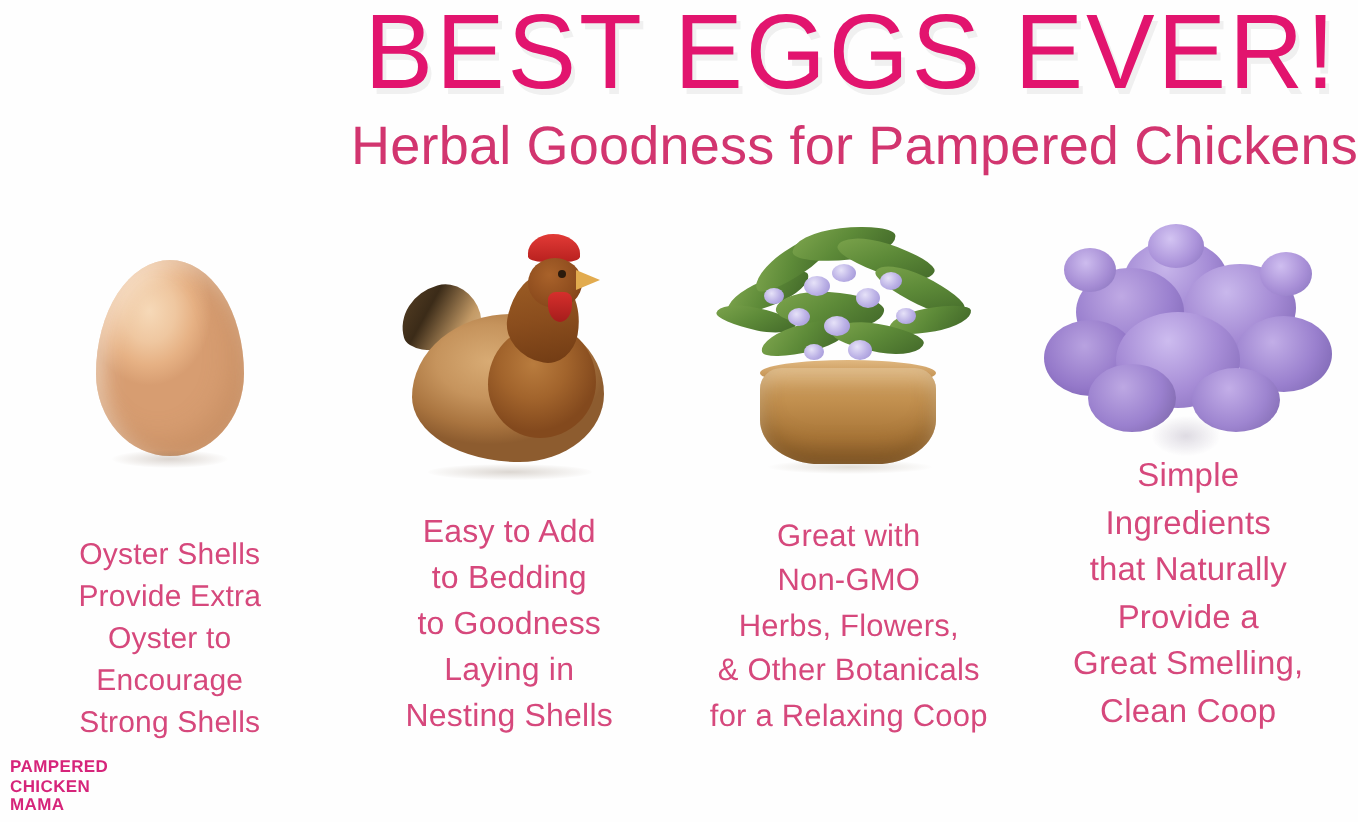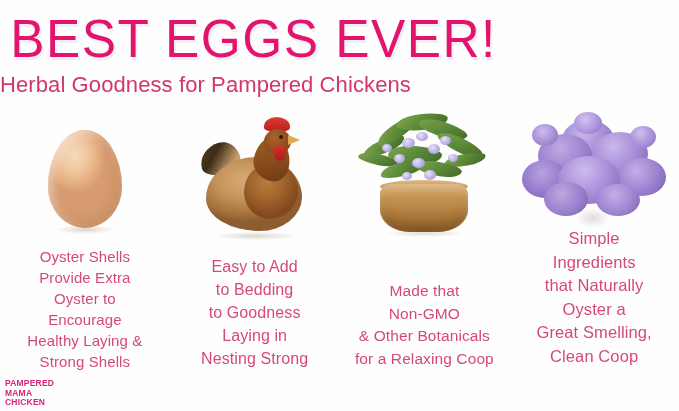--- a/index.html
+++ b/index.html
@@ -19,24 +19,24 @@
     width: 679px;
     height: 411px;
     background: #fefefe;
     overflow: hidden;
   }
 
   
   #header {
     position: absolute;
     left: 0;
-    top: 12px;
+    top: 0;
     width: 679px;
     height: 98px;
-    text-align: left;
+    text-align: right;
   }
   #main-title {
     position: absolute;
     left: 0;
     top: -2px;
     width: 679px;
     font-family: "Liberation Sans", sans-serif;
     font-size: 53px;
     font-weight: 300;
     letter-spacing: 1.5px;
@@ -44,21 +44,21 @@
     line-height: 58px;
     white-space: nowrap;
     text-shadow: 2px 3px 0 rgba(228,228,228,0.55);
     transform: scaleX(0.97);
   }
   #subtitle {
     position: absolute;
     left: 0;
     top: 58px;
     width: 679px;
-    font-size: 22px;
+    font-size: 27px;
     font-weight: 400;
     color: #d2356f;
     line-height: 30px;
     letter-spacing: 0.1px;
     white-space: nowrap;
   }
 
   
   #columns {
     position: absolute;
@@ -309,21 +309,20 @@
         <div class="egg-art">
           <div class="egg-body"></div>
           <div class="egg-shadow"></div>
         </div>
       </div>
       <div class="col-text">
         <span class="ln">Oyster Shells</span>
         <span class="ln">Provide Extra</span>
         <span class="ln">Oyster to</span>
         <span class="ln">Encourage</span>
-        <span class="ln">Healthy Laying &amp;</span>
         <span class="ln">Strong Shells</span>
       </div>
     </div>
 
     <div class="column" id="col-2">
       <div class="art-wrap">
         <div class="hen-art">
           <div class="hen-tail"></div>
           <div class="hen-body"></div>
           <div class="hen-breast"></div>
@@ -334,21 +333,21 @@
           <div class="hen-beak"></div>
           <div class="hen-eye"></div>
           <div class="hen-shadow"></div>
         </div>
       </div>
       <div class="col-text">
         <span class="ln">Easy to Add</span>
         <span class="ln">to Bedding</span>
         <span class="ln">to Goodness</span>
         <span class="ln">Laying in</span>
-        <span class="ln">Nesting Strong</span>
+        <span class="ln">Nesting Shells</span>
       </div>
     </div>
 
     <div class="column" id="col-3">
       <div class="art-wrap">
         <div class="bowl-art">
           <div class="bowl-foliage">
             <div class="sprig" style="left:4px;  top:30px; width:44px; height:13px; transform:rotate(-22deg);"></div>
             <div class="sprig" style="left:0px;  top:44px; width:40px; height:11px; transform:rotate(12deg);"></div>
             <div class="sprig" style="left:16px; top:14px; width:46px; height:14px; transform:rotate(-34deg);"></div>
@@ -369,22 +368,23 @@
             <div class="bloom" style="left:66px; top:60px; width:12px; height:10px;"></div>
             <div class="bloom" style="left:44px; top:62px; width:10px; height:8px;"></div>
             <div class="bloom" style="left:90px; top:44px; width:10px; height:8px;"></div>
           </div>
           <div class="bowl-rim"></div>
           <div class="bowl-base"></div>
           <div class="bowl-shadow"></div>
         </div>
       </div>
       <div class="col-text">
-        <span class="ln">Made that</span>
+        <span class="ln">Great with</span>
         <span class="ln">Non-GMO</span>
+        <span class="ln">Herbs, Flowers,</span>
         <span class="ln">&amp; Other Botanicals</span>
         <span class="ln">for a Relaxing Coop</span>
       </div>
     </div>
 
     <div class="column" id="col-4">
       <div class="art-wrap">
         <div class="lav-art">
           <div class="lav-stem" style="left:18px; top:52px; width:34px; height:3px; transform:rotate(-18deg);"></div>
           <div class="lav-stem" style="left:96px; top:50px; width:36px; height:3px; transform:rotate(16deg);"></div>
@@ -400,27 +400,27 @@
           <div class="lav-blob" style="left:56px;  top:0px;  width:28px; height:22px; background:radial-gradient(circle at 40% 34%, #d3c4f2 0%, #ab93da 58%, #8872bd 100%);"></div>
           <div class="lav-blob" style="left:14px;  top:12px; width:26px; height:22px; background:radial-gradient(circle at 42% 34%, #cdbcee 0%, #a58cd4 58%, #8370b8 100%);"></div>
           <div class="lav-blob" style="left:112px; top:14px; width:26px; height:22px; background:radial-gradient(circle at 40% 32%, #cfbef0 0%, #a78ed6 58%, #8572ba 100%);"></div>
           <div class="lav-blob" style="left:58px;  top:96px; width:34px; height:20px; background:radial-gradient(ellipse at center, rgba(110,95,130,0.22) 0%, rgba(110,95,130,0) 72%); border-radius:50%;"></div>
         </div>
       </div>
       <div class="col-text">
         <span class="ln">Simple</span>
         <span class="ln">Ingredients</span>
         <span class="ln">that Naturally</span>
-        <span class="ln">Oyster a</span>
+        <span class="ln">Provide a</span>
         <span class="ln">Great Smelling,</span>
         <span class="ln">Clean Coop</span>
       </div>
     </div>
 
   </div>
 
   <div id="logo">
     <span class="logo-line">PAMPERED</span>
+    <span class="logo-line">CHICKEN</span>
     <span class="logo-line">MAMA</span>
-    <span class="logo-line">CHICKEN</span>
   </div>
 
 </div>
 
 </body></html>

